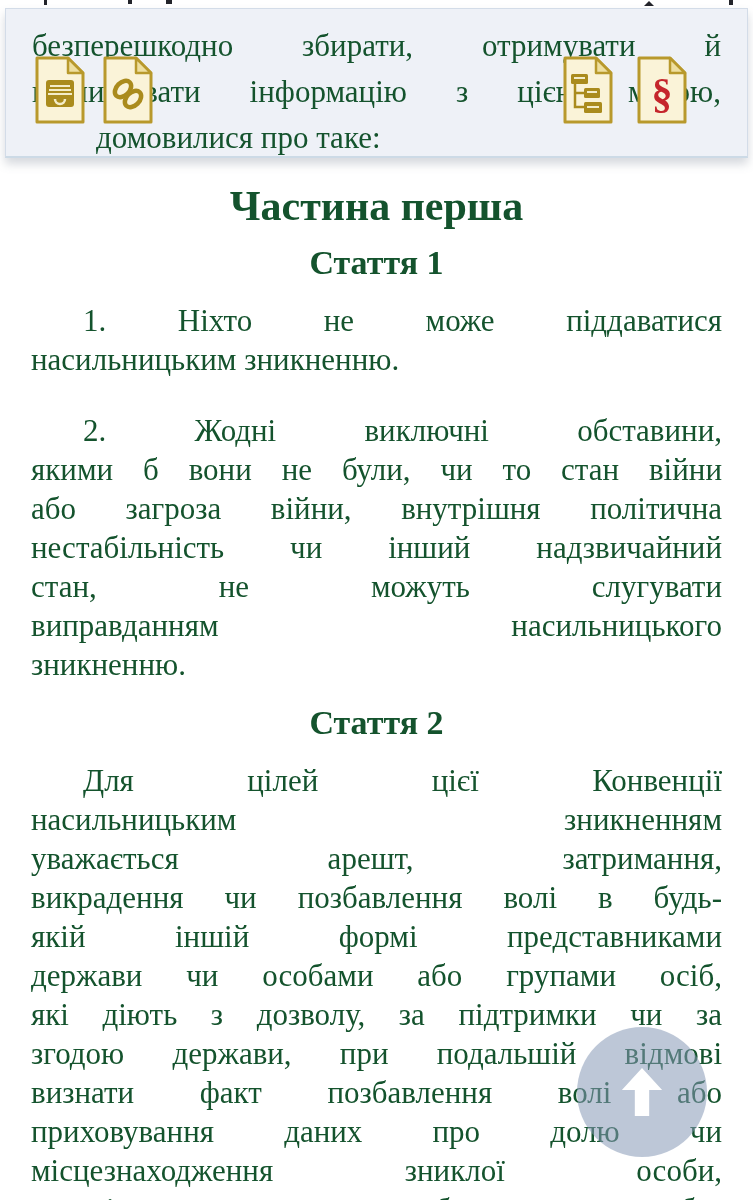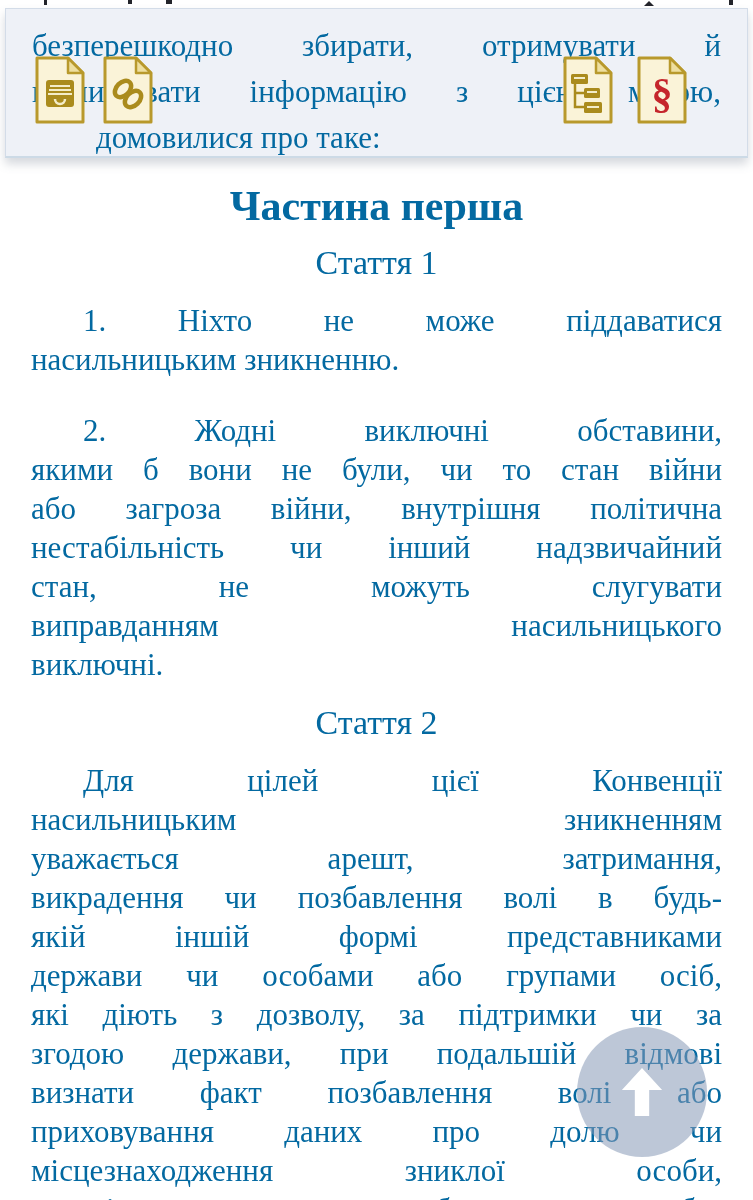--- a/index.html
+++ b/index.html
@@ -1,37 +1,37 @@
 <!DOCTYPE html>
 <html><head>
 <meta charset="utf-8">
 <style>
   html,body{margin:0;padding:0;background:#fff;}
   .page{position:relative;width:753px;height:1200px;margin:0 auto;background:#fff;
-        overflow:hidden;font-family:"Liberation Serif","DejaVu Serif",serif;color:#0369a1;}
+        overflow:hidden;font-family:"Liberation Serif","DejaVu Serif",serif;color:#14532d;}
 
   
   .remnant{position:absolute;background:#23242a;}
 
   
   .banner{position:absolute;top:8px;left:5px;right:5px;height:147px;
           background:#eef1f7;border:1px solid #d3dce8;border-bottom:2px solid #ccdae6;
           box-shadow:0 6px 9px rgba(96,108,128,.26);z-index:10;}
   .banner-text{padding:14px 26px 0;}
   .bline{font-size:31px;line-height:46px;text-align:justify;text-align-last:justify;white-space:normal;}
   .bline.end{text-align-last:left;text-indent:64px;}
 
   .doc-icon{position:absolute;top:46px;width:56px;height:70px;z-index:11;cursor:pointer;}
   .doc-icon svg{display:block;width:100%;height:100%;}
   .icon-1{left:26px;} .icon-2{left:94px;} .icon-3{right:131px;} .icon-4{right:57px;}
 
   
   .content{position:relative;padding:182px 31px 0;}
   .part-h{font-size:42px;line-height:48px;font-weight:bold;text-align:center;margin:0 0 13px;}
-  .art-h{font-size:34px;line-height:40px;font-weight:normal;text-align:center;margin:0;}
+  .art-h{font-size:34px;line-height:40px;font-weight:bold;text-align:center;margin:0;}
   .art-h.a1{margin-bottom:18px;}
   .art-h.a2{margin:19px 0 18px;}
   .para{margin:0;}
   .p1{margin-bottom:32px;}
   .ln{font-size:31px;line-height:39px;text-align:justify;text-align-last:justify;}
   .ln.ind{text-indent:52px;}
   .ln.end{text-align-last:left;}
 
   
   .scroll-top{position:absolute;left:577px;top:1027px;width:130px;height:130px;border-radius:50%;
@@ -111,21 +111,21 @@
       <div class="ln end">насильницьким зникненню.</div>
     </div>
 
     <div class="para">
       <div class="ln ind">2. Жодні виключні обставини,</div>
       <div class="ln">якими б вони не були, чи то стан війни</div>
       <div class="ln">або загроза війни, внутрішня політична</div>
       <div class="ln">нестабільність чи інший надзвичайний</div>
       <div class="ln">стан, не можуть слугувати</div>
       <div class="ln">виправданням насильницького</div>
-      <div class="ln end">виключні.</div>
+      <div class="ln end">зникненню.</div>
     </div>
 
     <div class="art-h a2">Стаття 2</div>
 
     <div class="para">
       <div class="ln ind">Для цілей цієї Конвенції</div>
       <div class="ln">насильницьким зникненням</div>
       <div class="ln">уважається арешт, затримання,</div>
       <div class="ln">викрадення чи позбавлення волі в будь-</div>
       <div class="ln">якій іншій формі представниками</div>

